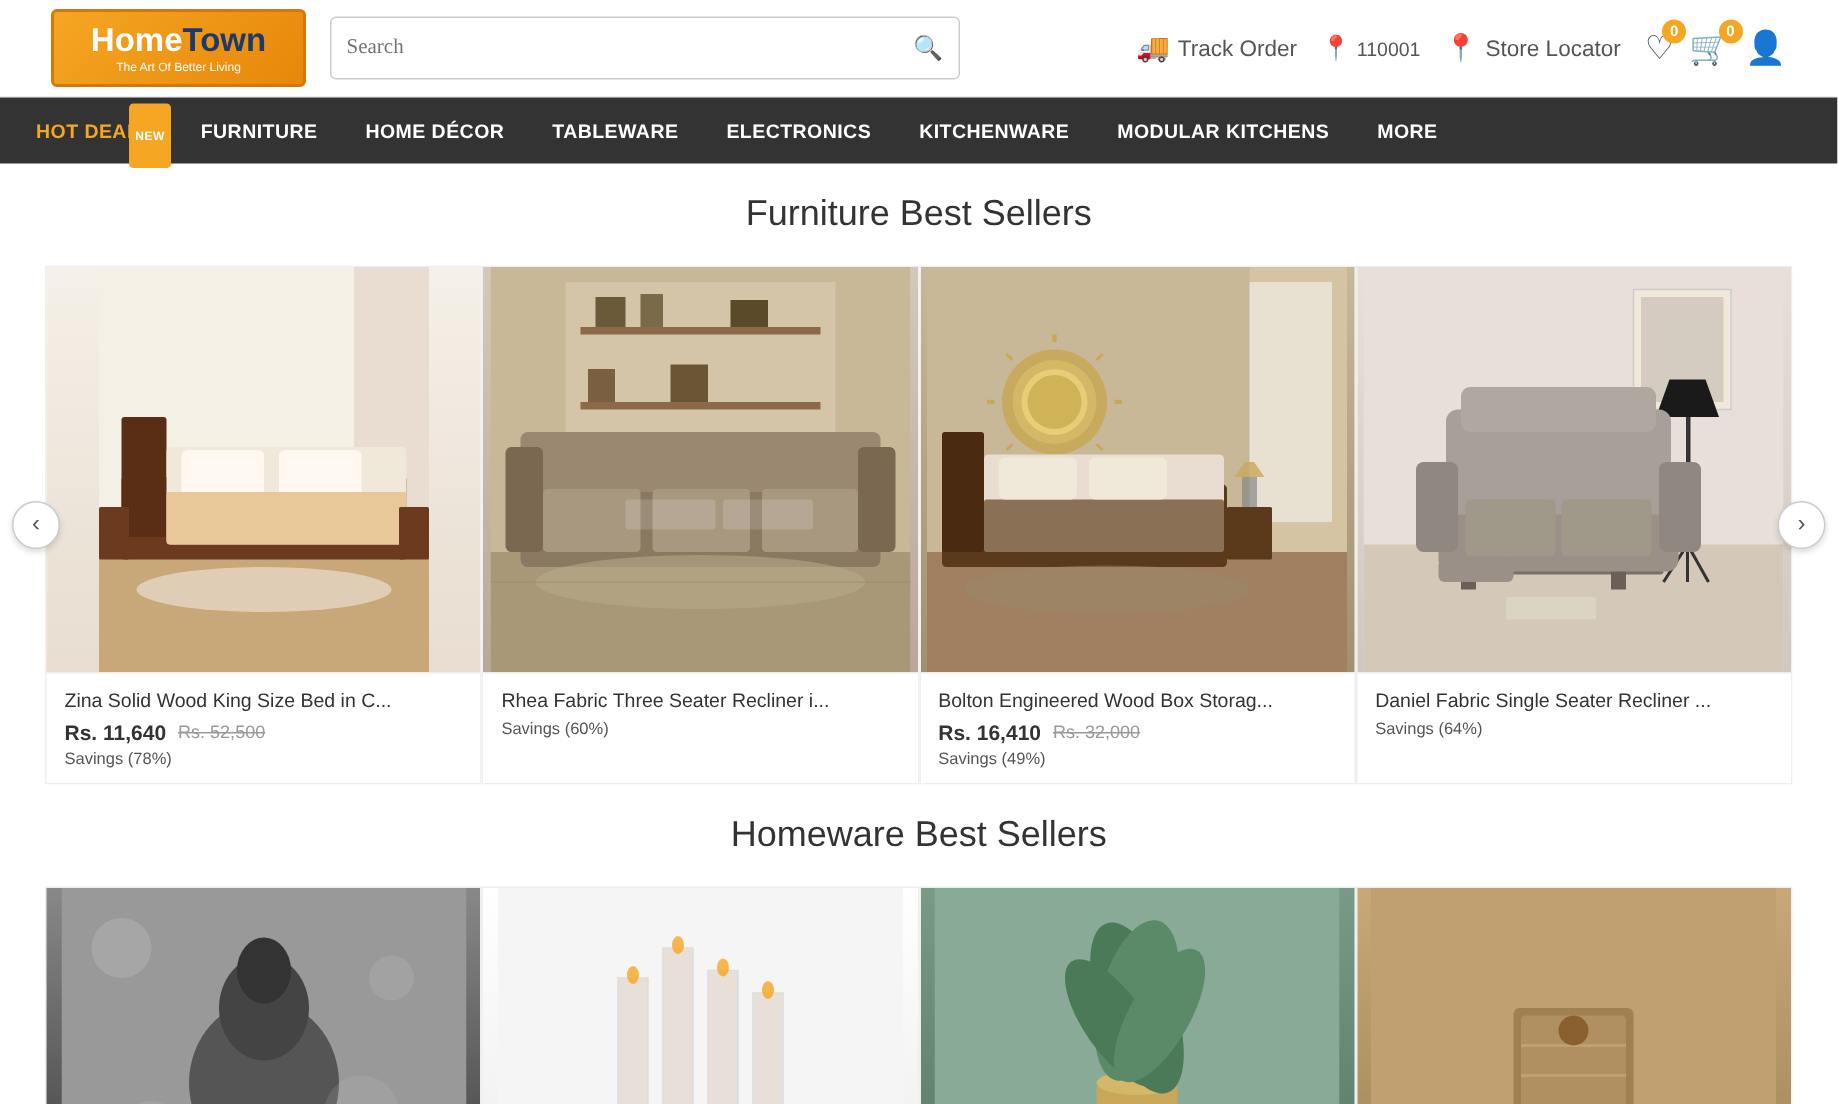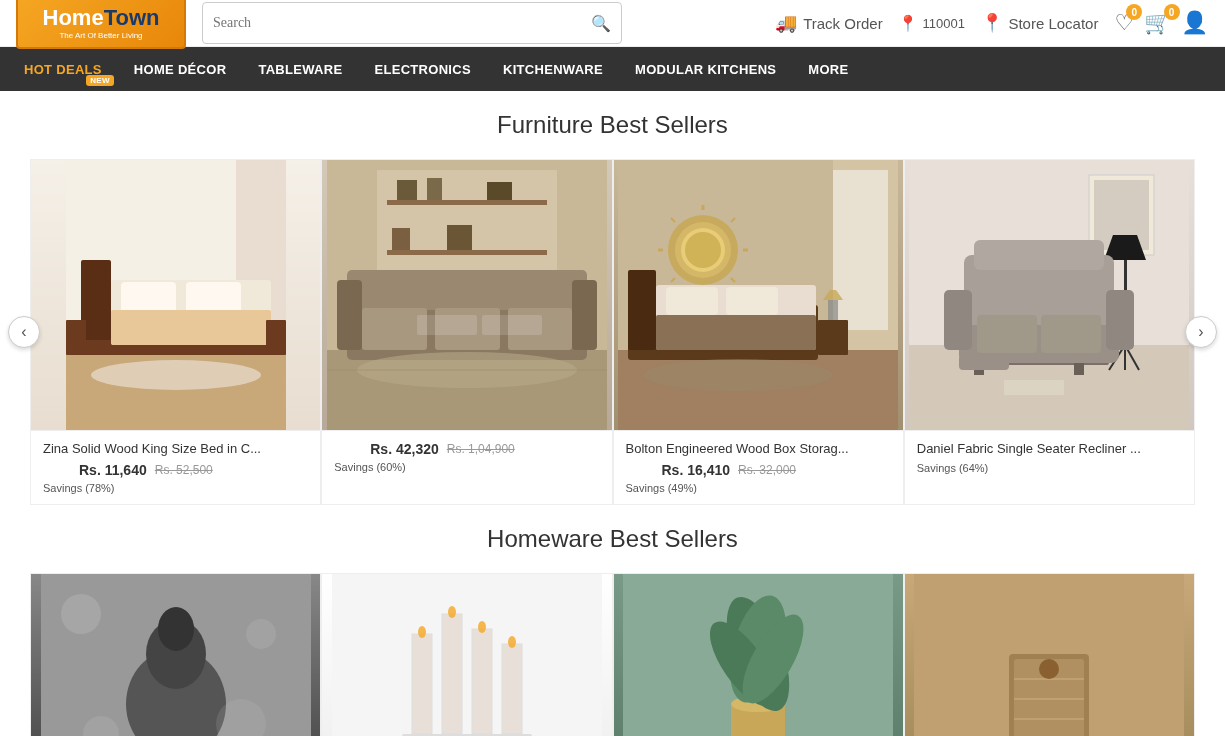--- a/index.html
+++ b/index.html
@@ -2,24 +2,24 @@
 <html><head>
   <meta charset="utf-8">
   <style>
     * { margin: 0; padding: 0; box-sizing: border-box; }
     body { font-family: Arial, sans-serif; background: #fff; width: 1225px; }
 
     
     .header {
       display: flex;
       align-items: center;
-      padding: 8px 16px;
+      padding: 8px 34px;
       background: #fff;
       border-bottom: 1px solid #eee;
-      height: 47px;
+      height: 65px;
       gap: 16px;
     }
     .logo-container {
       display: flex;
       align-items: center;
       flex-shrink: 0;
     }
     .logo-box {
       background: linear-gradient(135deg, #f5a623, #e8870a);
       border: 2px solid #d4780a;
@@ -165,23 +165,22 @@
       color: #f5a623;
     }
     .new-badge {
       position: absolute;
       top: 4px;
       right: 4px;
       background: #f5a623;
       color: #fff;
       font-size: 8px;
       font-weight: bold;
-      padding: 1px 4px;
+      padding: 17px 4px;
       border-radius: 3px;
-      margin-top: 24px;
     }
 
     
     .main-content {
       padding: 20px 0;
     }
     .section-title {
       text-align: center;
       font-size: 24px;
       font-weight: normal;
@@ -249,21 +248,20 @@
       margin-bottom: 6px;
       white-space: nowrap;
       overflow: hidden;
       text-overflow: ellipsis;
     }
     .product-pricing {
       display: flex;
       align-items: center;
       gap: 8px;
       margin-bottom: 4px;
-      margin-left: 36px;
     }
     .price-current {
       font-size: 14px;
       font-weight: bold;
       color: #333;
     }
     .price-original {
       font-size: 12px;
       color: #999;
       text-decoration: line-through;
@@ -365,20 +363,23 @@
 
       <span class="user-icon">👤</span>
     </div>
   </div>
 </div>
 
 <nav class="navbar">
   <div class="nav-item hot-deals">
     <span>HOT DEALS</span>
     <span class="new-badge">NEW</span>
+  </div>
+  <div class="nav-item">
+    <span>FURNITURE</span>
   </div>
   <div class="nav-item">
     <span>HOME DÉCOR</span>
   </div>
   <div class="nav-item">
     <span>TABLEWARE</span>
   </div>
   <div class="nav-item">
     <span>ELECTRONICS</span>
   </div>
@@ -477,24 +478,21 @@
 
               <ellipse cx="140" cy="210" rx="110" ry="18" fill="#b8a888" opacity="0.6"></ellipse>
 
               <rect x="90" y="155" width="60" height="20" fill="rgba(255,255,255,0.15)" rx="2"></rect>
               <rect x="155" y="155" width="60" height="20" fill="rgba(255,255,255,0.15)" rx="2"></rect>
 
               <line x1="0" y1="210" x2="280" y2="210" stroke="#988868" stroke-width="1" opacity="0.5"></line>
             </svg>
           </div>
           <div class="product-info">
-            <div class="product-pricing">
-              <span class="price-current">Rs. 42,320</span>
-              <span class="price-original">Rs. 1,04,900</span>
-            </div>
+            <div class="product-name">Rhea Fabric Three Seater Recliner i...</div>
             <div class="price-savings">Savings (60%)</div>
           </div>
         </div>
 
         <div class="product-card">
           <div class="product-img-placeholder img-bedroom">
             <svg width="280" height="270" viewBox="0 0 280 270">
 
               <rect width="280" height="270" fill="#b8a888"></rect>
 

